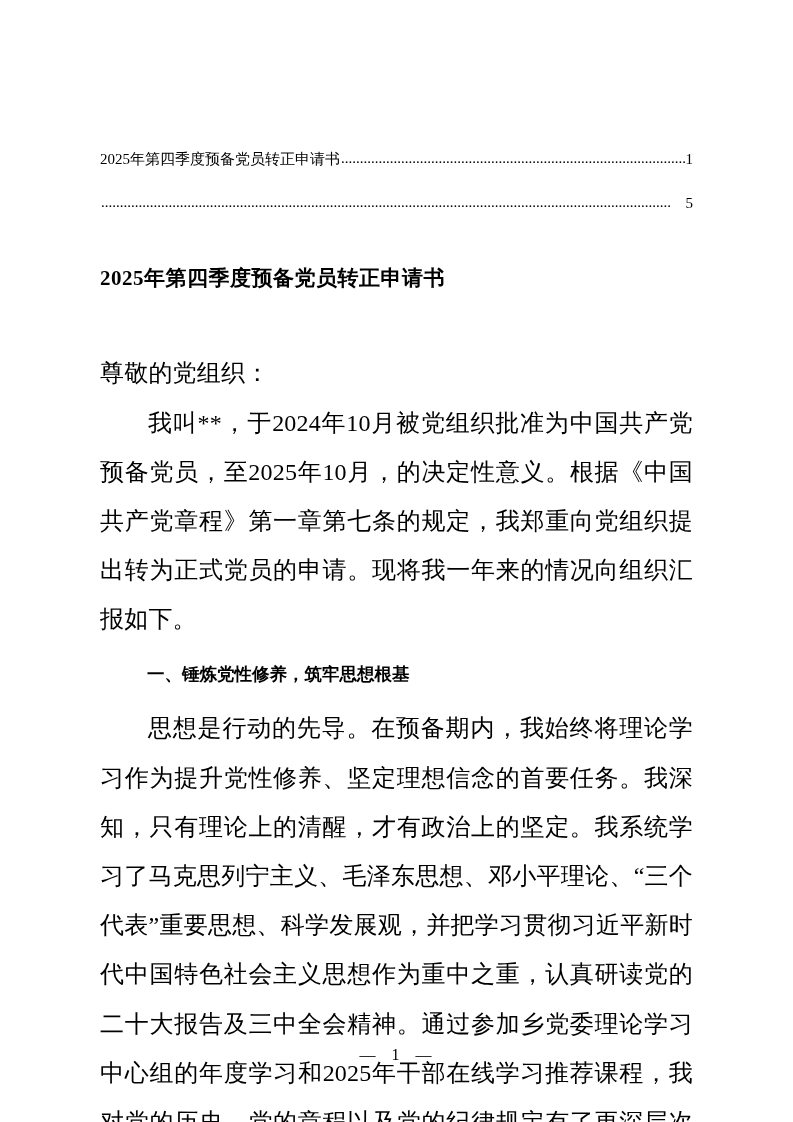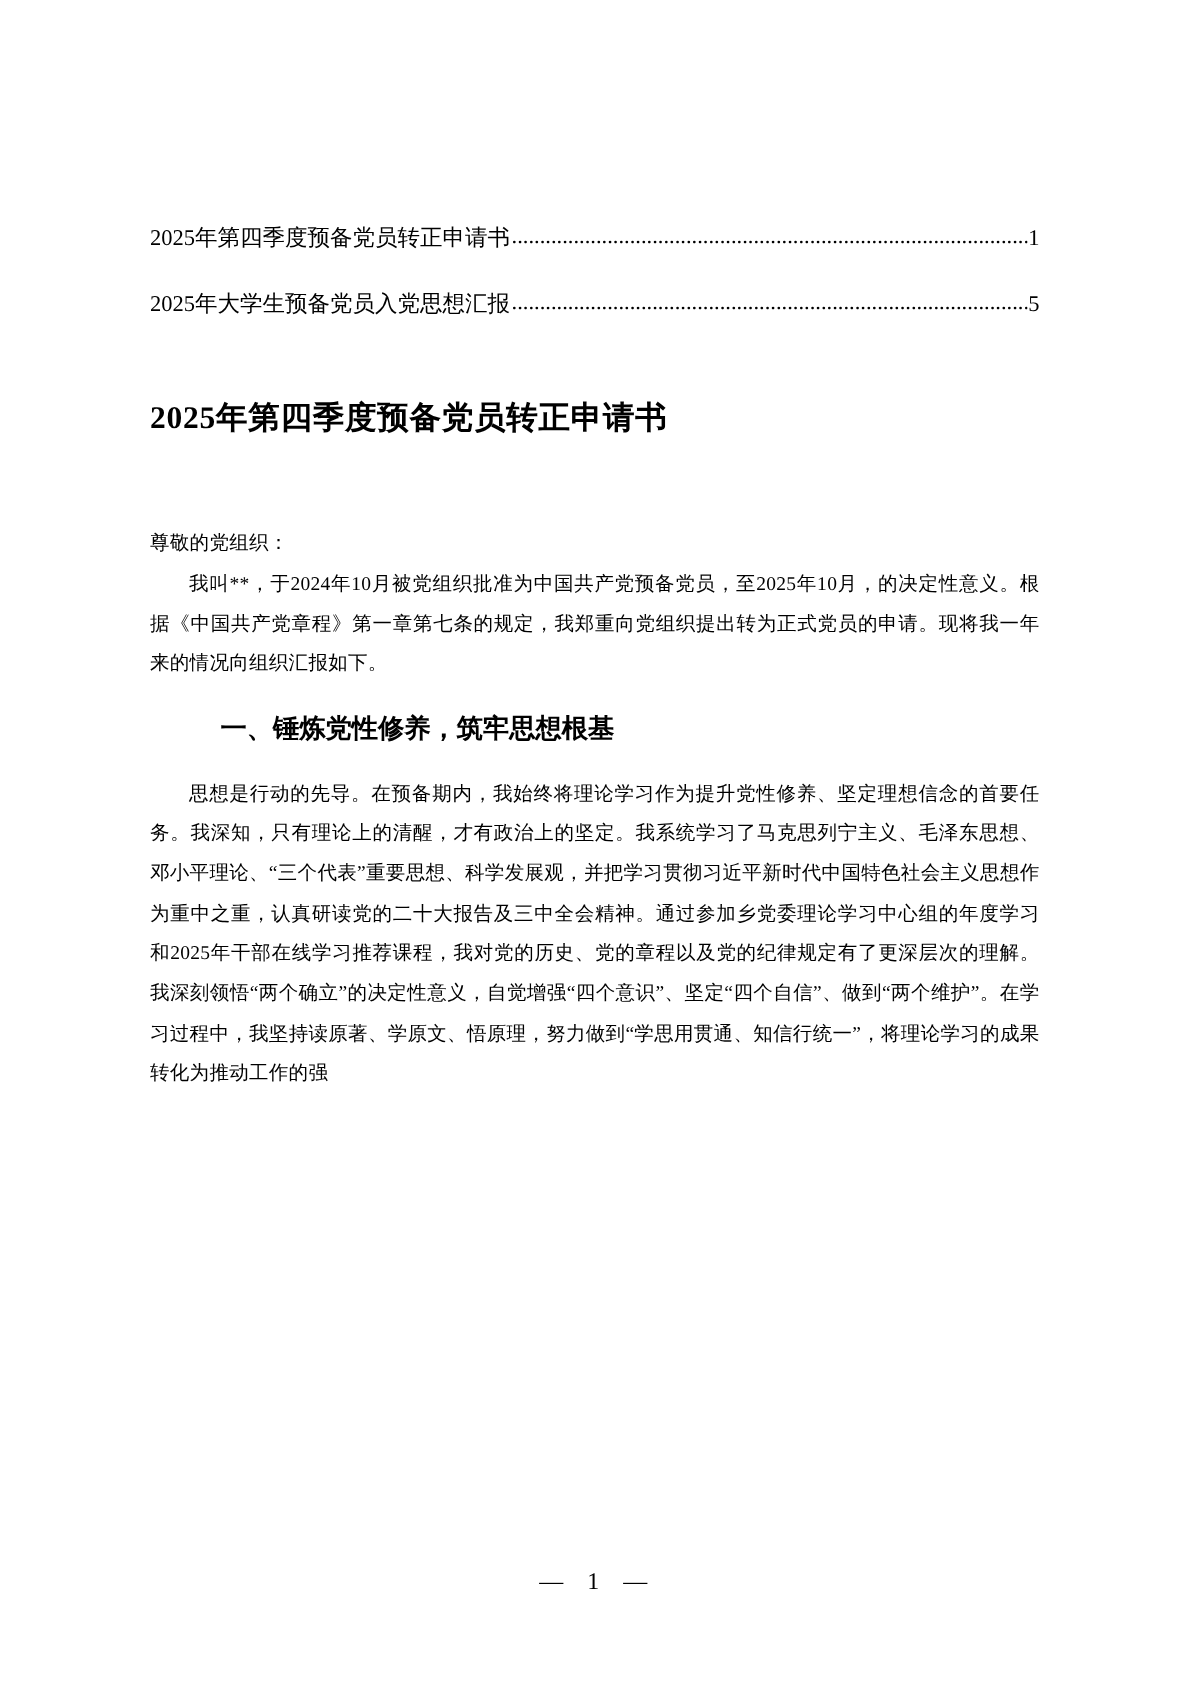--- a/index.html
+++ b/index.html
@@ -66,21 +66,21 @@
     letter-spacing: 0.5px;
     margin: 52px 0 0 0;
     line-height: 1.4;
   }
 
   
   .body-area {
     margin-top: 56px;
   }
   p.para {
-    font-size: 13px;
+    font-size: 24px;
     line-height: 2.05;
     margin: 0 0 0 0;
     text-align: justify;
     text-justify: inter-ideograph;
     letter-spacing: 0.2px;
   }
   p.salutation {
     text-indent: 0;
   }
   p.indent {
@@ -114,21 +114,20 @@
 
 <div class="page">
 
   <div class="toc">
     <div class="toc-entry">
       <span class="toc-title">2025年第四季度预备党员转正申请书</span>
       <span class="toc-dots"></span>
       <span class="toc-page">1</span>
     </div>
     <div class="toc-entry">
-      <span class="toc-title">2025年大学生预备党员入党思想汇报</span>
       <span class="toc-dots"></span>
       <span class="toc-page">5</span>
     </div>
   </div>
 
   <h1 class="doc-title">2025年第四季度预备党员转正申请书</h1>
 
   <div class="body-area">
     <p class="para salutation">尊敬的党组织：</p>
     <p class="para indent">我叫**，于2024年10月被党组织批准为中国共产党预备党员，至2025年10月，的决定性意义。根据《中国共产党章程》第一章第七条的规定，我郑重向党组织提出转为正式党员的申请。现将我一年来的情况向组织汇报如下。</p>

